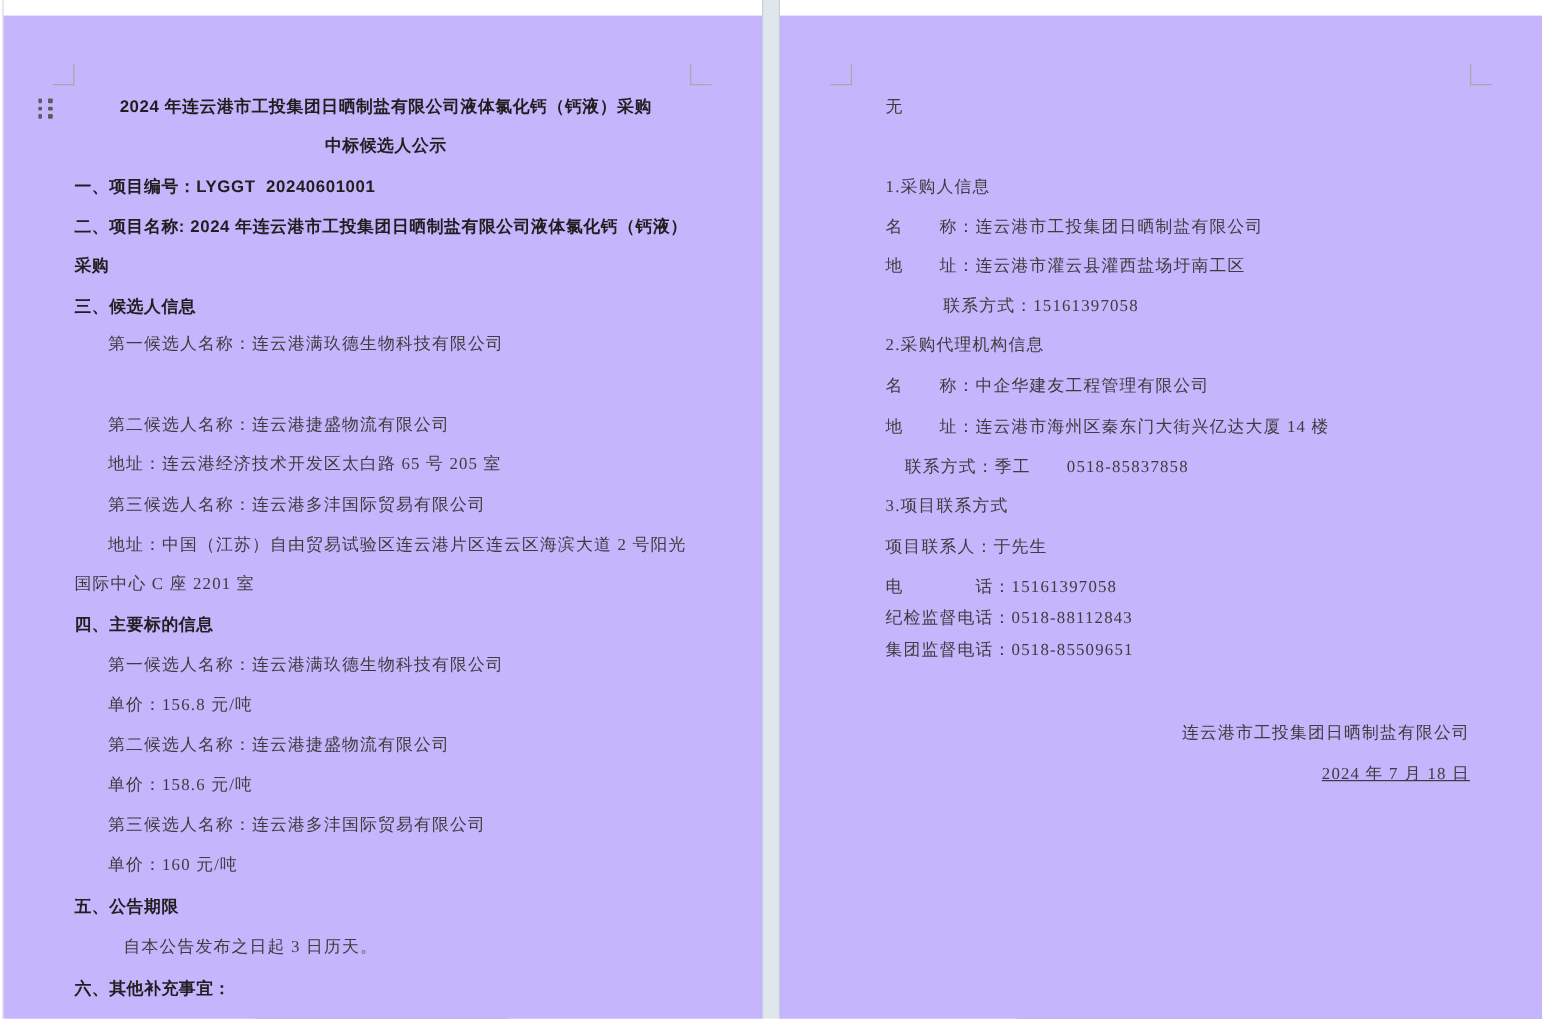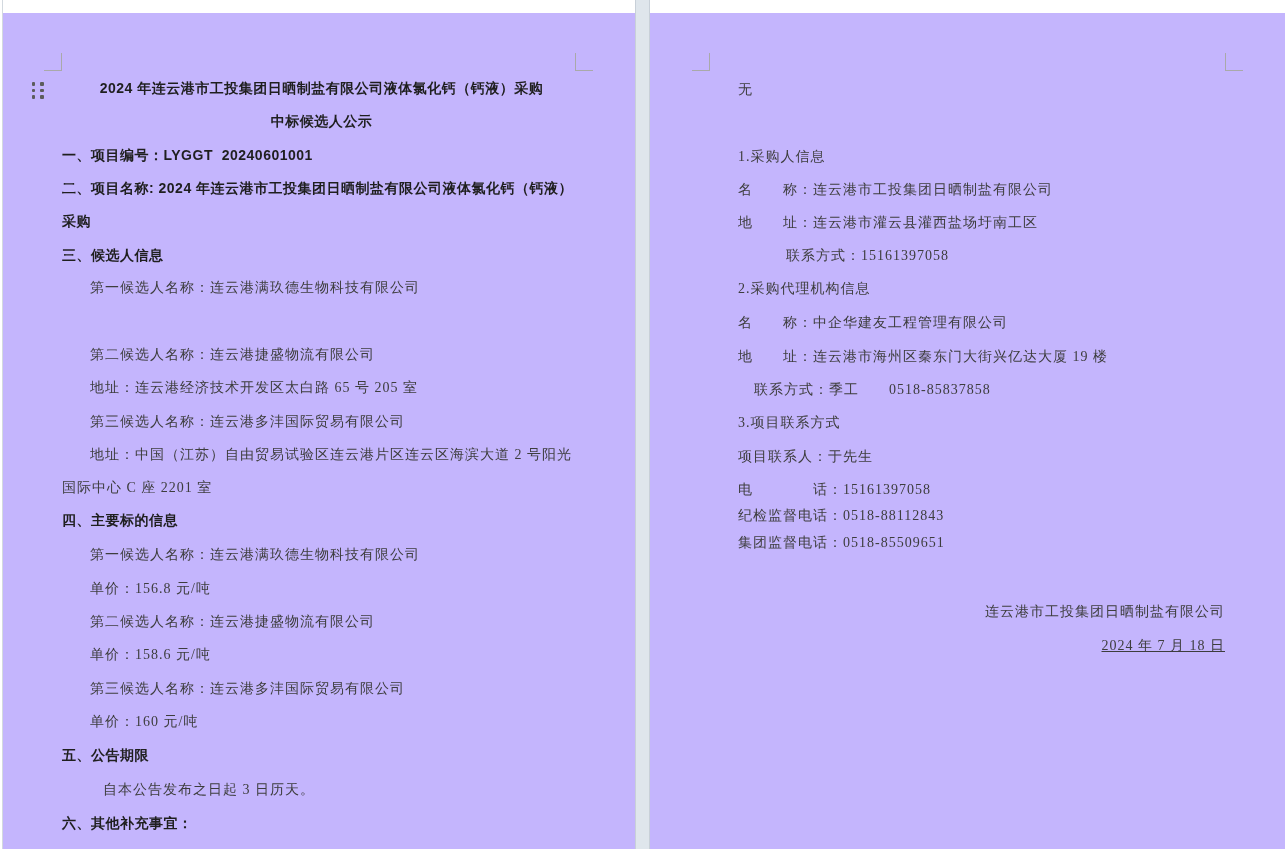--- a/index.html
+++ b/index.html
@@ -137,21 +137,21 @@
   <div class="mark bl" style="left:42px;top:836px;"></div>
   <div class="mark br" style="left:575px;top:836px;"></div>
 
   <div class="line b" style="left:88px;top:68px;">无</div>
   <div class="line b" style="left:88px;top:135px;">1.采购人信息</div>
   <div class="line b" style="left:88px;top:168px;">名　　称：连云港市工投集团日晒制盐有限公司</div>
   <div class="line b" style="left:88px;top:201px;">地　　址：连云港市灌云县灌西盐场圩南工区</div>
   <div class="line b" style="left:88px;top:234px;margin-left:48px;">联系方式：15161397058</div>
   <div class="line b" style="left:88px;top:267px;">2.采购代理机构信息</div>
   <div class="line b" style="left:88px;top:301px;text-align:right;">名　　称：中企华建友工程管理有限公司</div>
-  <div class="line b" style="left:88px;top:335px;">地　　址：连云港市海州区秦东门大街兴亿达大厦 19 楼</div>
+  <div class="line b" style="left:88px;top:335px;">地　　址：连云港市海州区秦东门大街兴亿达大厦 14 楼</div>
   <div class="line b" style="left:88px;top:368px;margin-left:16px;">联系方式：季工　　0518-85837858</div>
   <div class="line b" style="left:88px;top:401px;">3.项目联系方式</div>
   <div class="line b" style="left:88px;top:435px;">项目联系人：于先生</div>
   <div class="line b" style="left:88px;top:468px;">电　　　　话：15161397058</div>
   <div class="line b" style="left:88px;top:494px;">纪检监督电话：0518-88112843</div>
   <div class="line b" style="left:88px;top:521px;">集团监督电话：0518-85509651</div>
 
   <div class="line b r" style="top:590px;right:60px;">连云港市工投集团日晒制盐有限公司</div>
   <div class="line b r" style="top:624px;right:60px;text-decoration:underline;">2024 年 7 月 18 日</div>
 </div>

